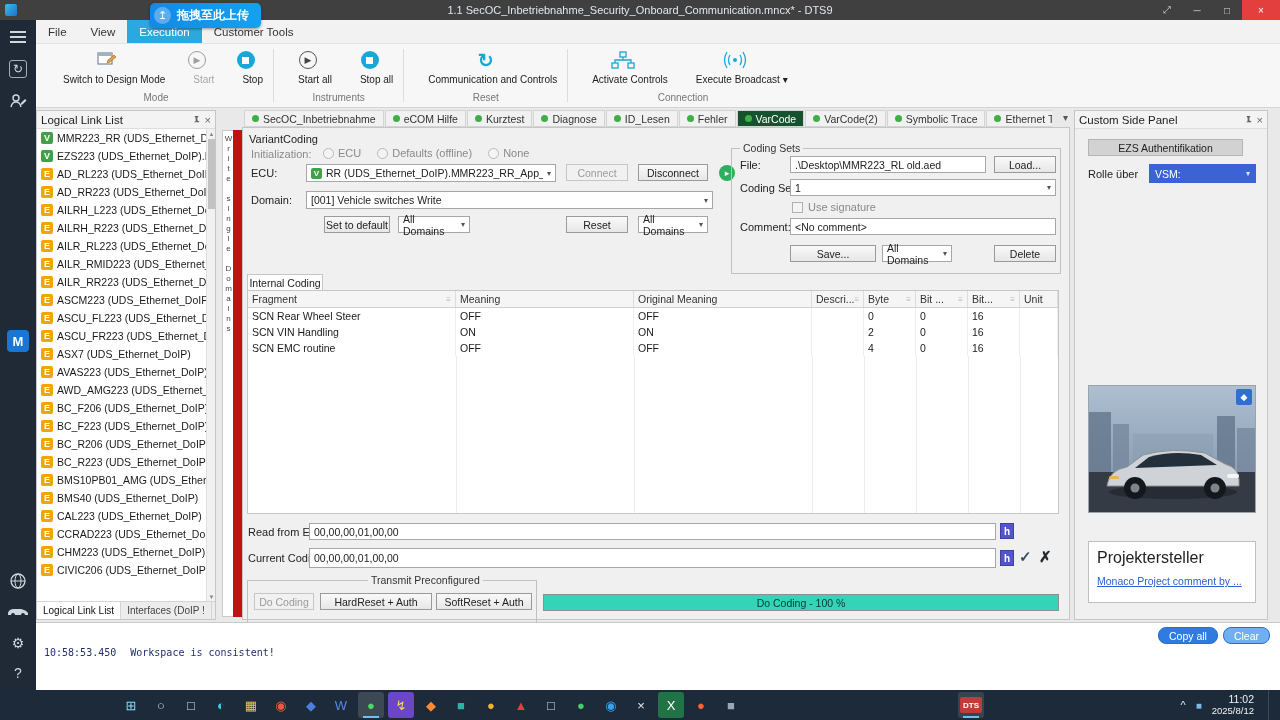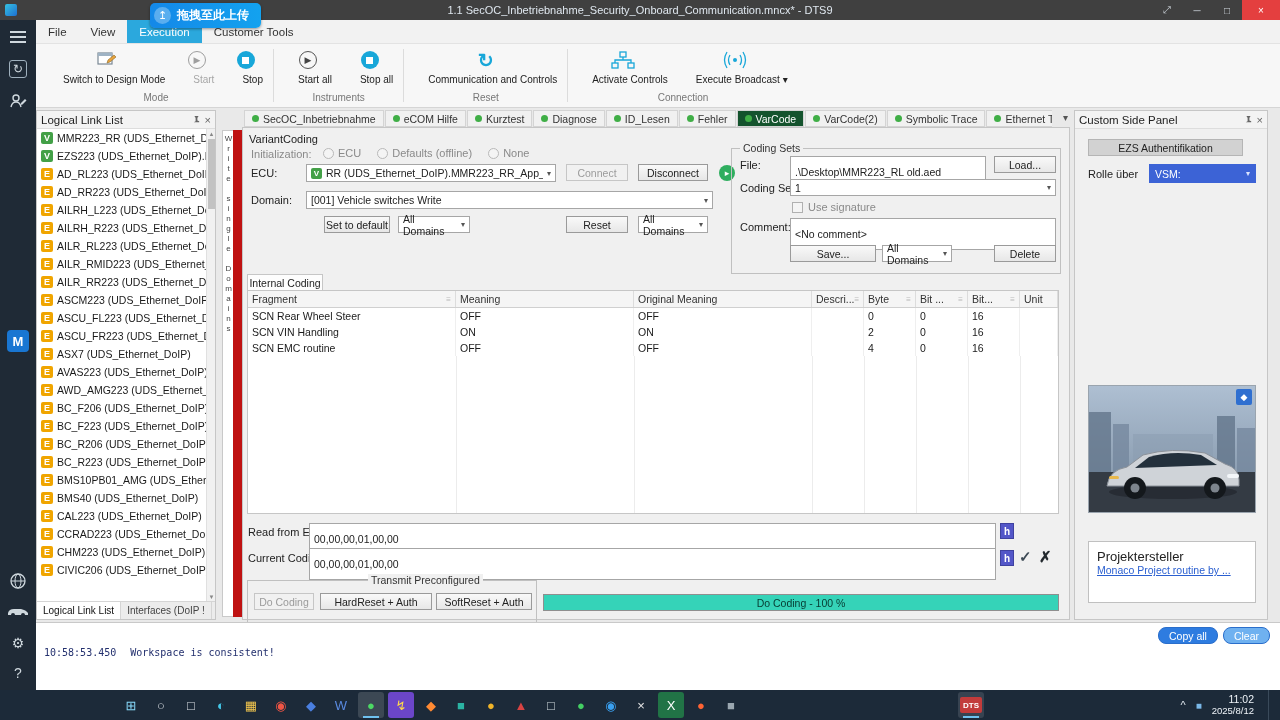--- a/index.html
+++ b/index.html
@@ -80,21 +80,21 @@
   .mtab .dot { width:7px; height:7px; border-radius:50%; background:#3fae46; flex:0 0 7px; }
   .tab-overflow { position:absolute; right:2px; top:2px; color:#555; font-size:10px; }
   .content { position:absolute; top:17px; left:0; right:0; bottom:0; background:#f0f0f0; border:1px solid #c6c6c6; }
   .abs { position:absolute; }
   .lbl { font-size:11px; color:#222; }
   .lbl.gray { color:#8a8a8a; }
   .btn { background:linear-gradient(#f9f9f9,#e7e7e7); border:1px solid #9a9a9a; font-size:10.5px; color:#222; display:flex; align-items:center; justify-content:center; height:17px; }
   .btn.disabled { color:#9b9b9b; background:#f1f1f1; border-color:#c6c6c6; }
   .combo { background:#fff; border:1px solid #a6a6a6; height:18px; display:flex; align-items:center; gap:4px; padding:0 4px; font-size:10.5px; }
   .combo .caret { margin-left:auto; color:#555; font-size:8px; }
-  .field { background:#fff; border:1px solid #a6a6a6; height:17px; display:flex; align-items:center; padding:15px 4px; font-size:10.5px; white-space:nowrap; overflow:hidden; }
+  .field { background:#fff; border:1px solid #a6a6a6; height:17px; display:flex; align-items:center; padding:0 4px; font-size:10.5px; white-space:nowrap; overflow:hidden; }
   .radio { width:11px; height:11px; border:1px solid #b9b9b9; border-radius:50%; background:#f4f4f4; display:inline-block; }
   .cbx { width:11px; height:11px; border:1px solid #b0b0b0; background:#f4f4f4; display:inline-block; }
   .gbox { position:absolute; border:1px solid #c0c0c0; }
   .gb-label { position:absolute; top:-7px; left:8px; background:#f0f0f0; padding:0 3px; font-size:10.5px; color:#333; white-space:nowrap; }
   .vbadge { width:11px; height:11px; border-radius:2px; background:#43a047; color:#fff; font-size:8px; font-weight:bold; display:flex; align-items:center; justify-content:center; flex:0 0 11px; }
   .expand-circle { width:16px; height:16px; border-radius:50%; background:#2fae5f; color:#fff; font-size:9px; display:flex; align-items:center; justify-content:center; }
 
   .ic-tab { background:#fdfdfd; border:1px solid #c6c6c6; border-bottom:none; font-size:10.5px; display:flex; align-items:center; justify-content:center; }
   .tblwrap { background:#fff; border:1px solid #c6c6c6; display:flex; flex-direction:column; overflow:hidden; }
   .tgrid { display:grid; grid-template-columns:208px 178px 178px 52px 52px 52px 52px minmax(0,1fr); }
@@ -112,21 +112,21 @@
   .progress { background:#35d3b8; border:1px solid #8f8f8f; display:flex; align-items:center; justify-content:center; font-size:10.5px; color:#063a31; }
 
   
   .sidepanel { position:absolute; left:1074px; top:110px; width:194px; height:510px; background:#f0f0f0; border:1px solid #c6c6c6; }
   .ezs-btn { background:#d2d2d2; border:1px solid #b5b5b5; font-size:10.5px; display:flex; align-items:center; justify-content:center; }
   .vsm { background:#3c63d6; color:#fff; font-size:10.5px; display:flex; align-items:center; padding:0 6px; }
   .vsm .caret { margin-left:auto; font-size:8px; color:#dce4ff; }
   .carbox { overflow:hidden; border:1px solid #9aa4ae; position:relative; }
   .car-badge { position:absolute; top:3px; right:3px; width:16px; height:16px; background:#2f6fd0; color:#fff; font-size:9px; display:flex; align-items:center; justify-content:center; border-radius:2px; }
   .projekt { background:#fff; border:1px solid #c0c0c0; padding:7px 8px; }
-  .projekt-title { font-size:13px; color:#222; }
+  .projekt-title { font-size:16px; color:#222; margin-bottom:8px; }
   .projekt-link { font-size:10.5px; color:#2a5fd0; text-decoration:underline; white-space:nowrap; overflow:hidden; }
 
   
   .logarea { position:absolute; left:36px; right:0; top:622px; height:68px; background:#fff; border-top:1px solid #c9c9c9; }
   .logbtns { position:absolute; top:4px; right:10px; display:flex; gap:5px; }
   .logbtn { height:17px; padding:0 10px; border-radius:8px; color:#fff; font-size:10.5px; display:flex; align-items:center; border:1px solid #2a6ecb; }
   .logbtn.copy { background:#2e7ce0; } .logbtn.clear { background:#6fb1f0; }
   .loglines { position:absolute; top:22px; left:8px; right:120px; font-family:"DejaVu Sans Mono", monospace; font-size:10px; color:#23306e; }
   .logline { display:flex; gap:14px; height:14px; align-items:center; }
   .log-text { white-space:pre; }
@@ -725,21 +725,21 @@
           <circle cx="46" cy="102" r="4.5" fill="#7d848c"></circle>
         <circle cx="126" cy="102" r="11" fill="#14181c"></circle>
           <circle cx="126" cy="102" r="4.5" fill="#7d848c"></circle>
         <rect x="138" y="88" width="12" height="4" rx="2" fill="#f3f6f9"></rect>
         <rect x="20" y="90" width="10" height="3" rx="1.5" fill="#e8b84c"></rect>
       </svg>
       <div class="car-badge">◆</div>
     </div>
     <div class="projekt" style="position:absolute;left:13px;top:430px;width:168px;height:62px;">
       <div class="projekt-title">Projektersteller</div>
-      <div class="projekt-link">Monaco Project routine by ...</div>
+      <div class="projekt-link">Monaco Project comment by ...</div>
     </div>
   </div>
 
   <div class="logarea">
     <div class="logbtns">
       <div class="logbtn copy">Copy all</div>
       <div class="logbtn clear">Clear</div>
     </div>
     <div class="loglines">
 

